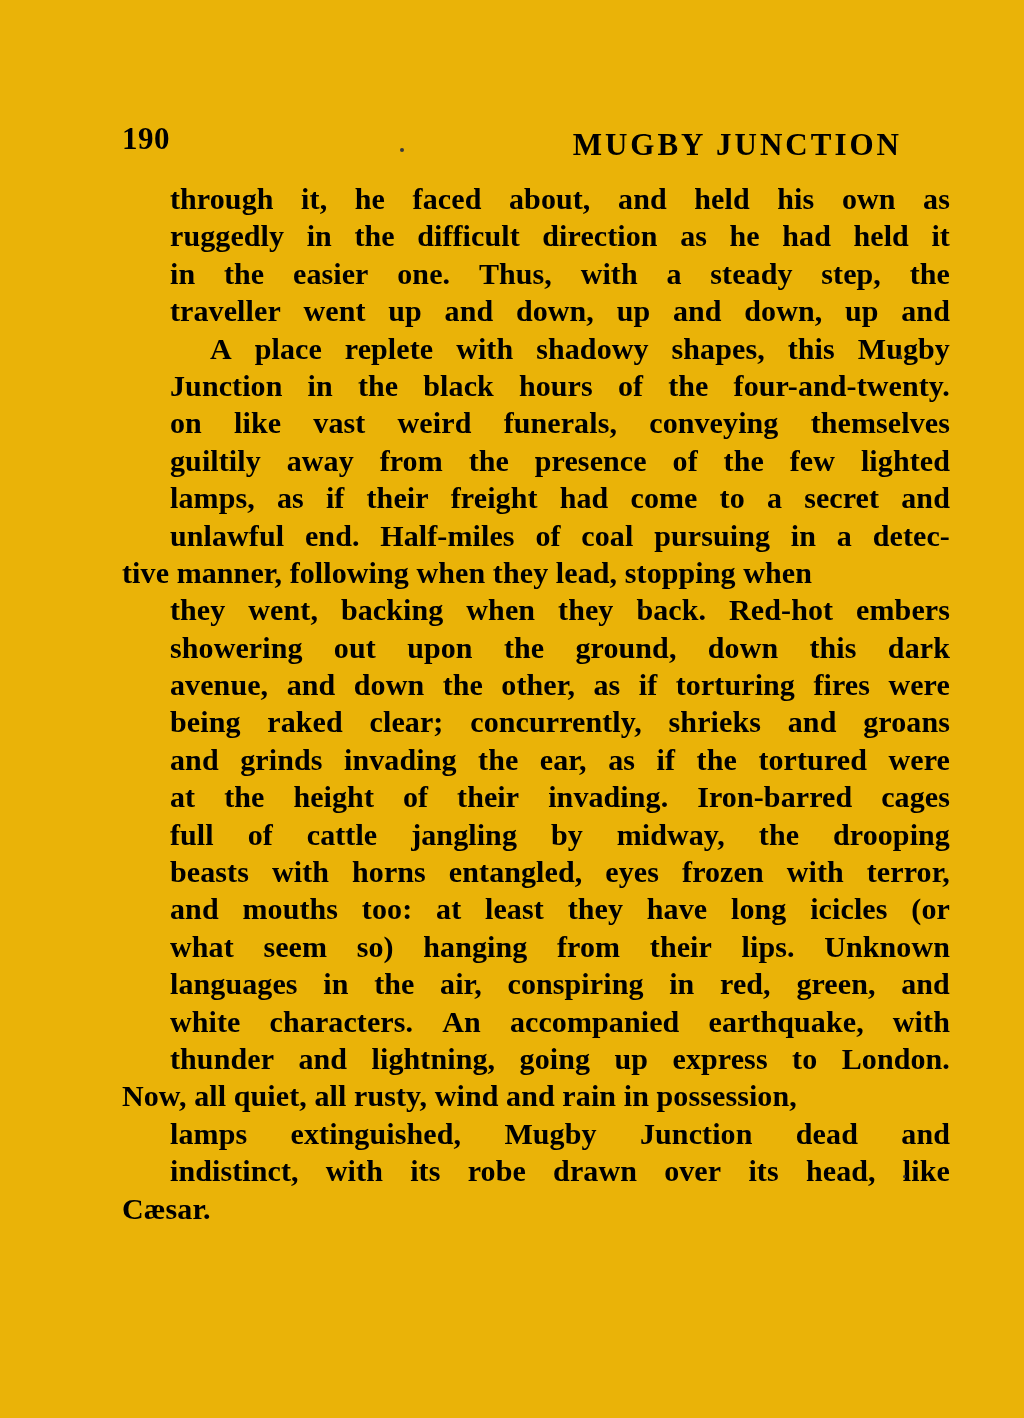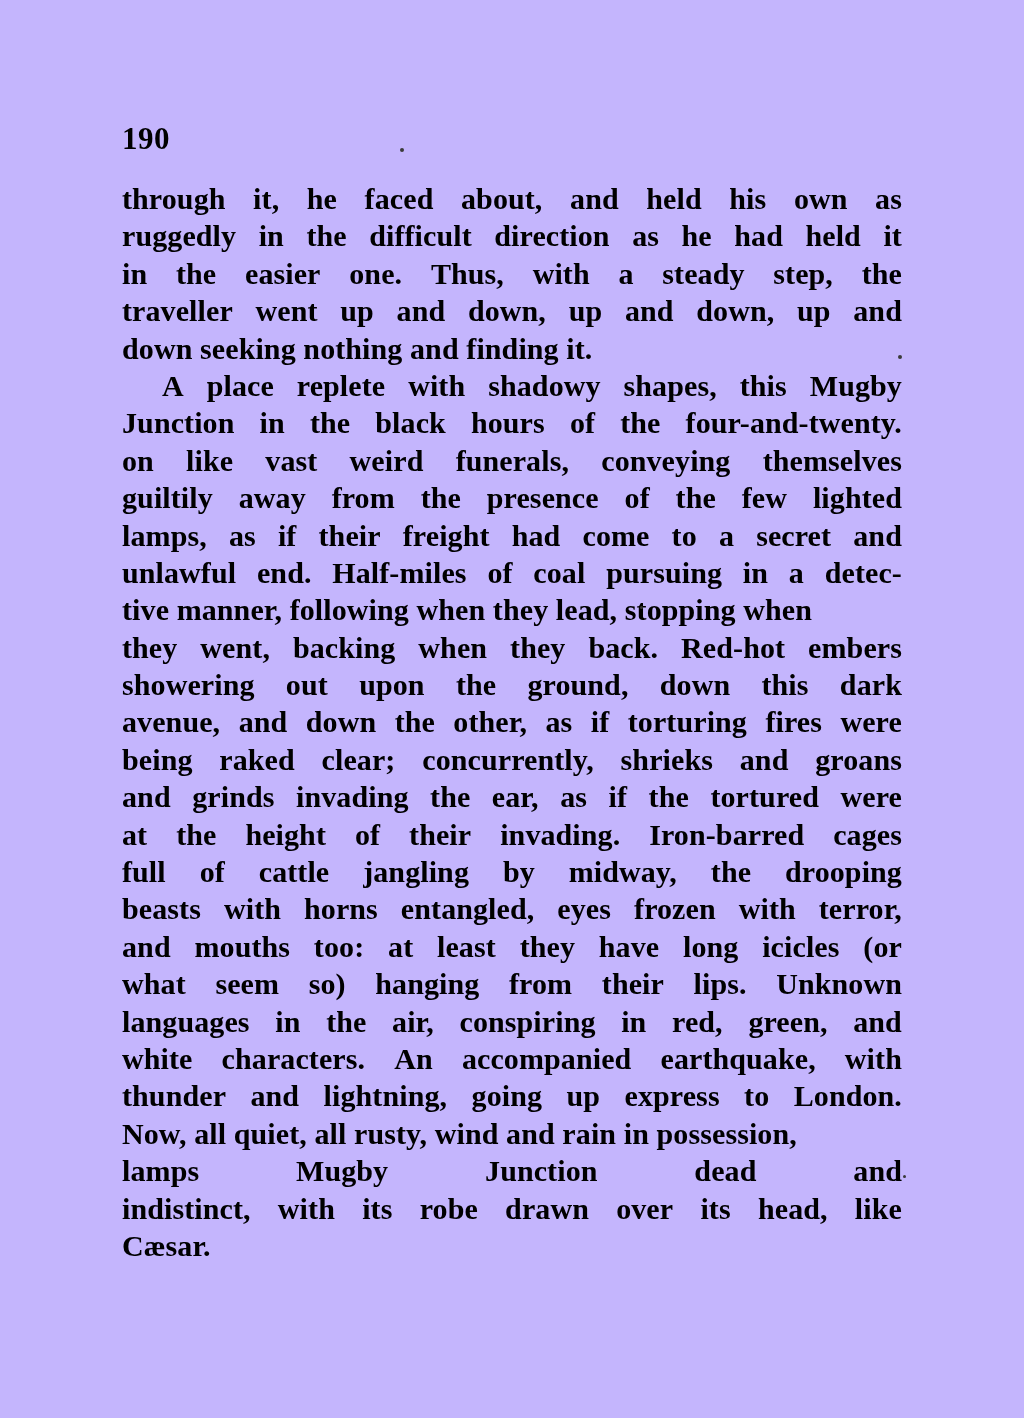--- a/index.html
+++ b/index.html
@@ -16,21 +16,21 @@
     font-family: "Liberation Serif", "DejaVu Serif", serif;
     color: #000000;
     -webkit-font-smoothing: none;
   }
 
   .page {
     position: absolute;
     left: 0; top: 0;
     width: 1024px;
     height: 1418px;
-    background: #c4b5fd;
+    background: #eab308;
   }
 
   
   .running-head {
     position: absolute;
     left: 122px;
     top: 122px;
     width: 780px;
     height: 40px;
     display: flex;
@@ -73,20 +73,21 @@
     white-space: nowrap;
     letter-spacing: 0.1px;
   }
 
   
   .line.just {
     display: flex;
     flex-direction: row;
     justify-content: space-between;
     width: 780px;
+    margin-left: 48px;
   }
   .line.just > span.w {
     display: inline-block;
   }
 
   
   .line.flush {
     display: block;
     width: 780px;
   }
@@ -104,20 +105,21 @@
     border-radius: 50%;
   }
 </style>
 </head>
 <body>
 
 <div class="page">
 
   <div class="running-head">
     <span class="folio">190</span>
+    <span class="head-title">MUGBY JUNCTION</span>
   </div>
 
   <div class="textblock">
       <div class="paragraph">
         <div class="line just">
           <span class="w">through</span>
           <span class="w">it,</span>
           <span class="w">he</span>
           <span class="w">faced</span>
           <span class="w">about,</span>
@@ -156,21 +158,20 @@
           <span class="w">went</span>
           <span class="w">up</span>
           <span class="w">and</span>
           <span class="w">down,</span>
           <span class="w">up</span>
           <span class="w">and</span>
           <span class="w">down,</span>
           <span class="w">up</span>
           <span class="w">and</span>
         </div>
-        <div class="line flush">down seeking nothing and finding it.</div>
       </div>
       <div class="paragraph">
         <div class="line just indent">
           <span class="w">A</span>
           <span class="w">place</span>
           <span class="w">replete</span>
           <span class="w">with</span>
           <span class="w">shadowy</span>
           <span class="w">shapes,</span>
           <span class="w">this</span>
@@ -361,20 +362,21 @@
           <span class="w">lightning,</span>
           <span class="w">going</span>
           <span class="w">up</span>
           <span class="w">express</span>
           <span class="w">to</span>
           <span class="w">London.</span>
         </div>
         <div class="line flush">Now, all quiet, all rusty, wind and rain in possession,</div>
         <div class="line just">
           <span class="w">lamps</span>
+          <span class="w">extinguished,</span>
           <span class="w">Mugby</span>
           <span class="w">Junction</span>
           <span class="w">dead</span>
           <span class="w">and</span>
         </div>
         <div class="line just">
           <span class="w">indistinct,</span>
           <span class="w">with</span>
           <span class="w">its</span>
           <span class="w">robe</span>

